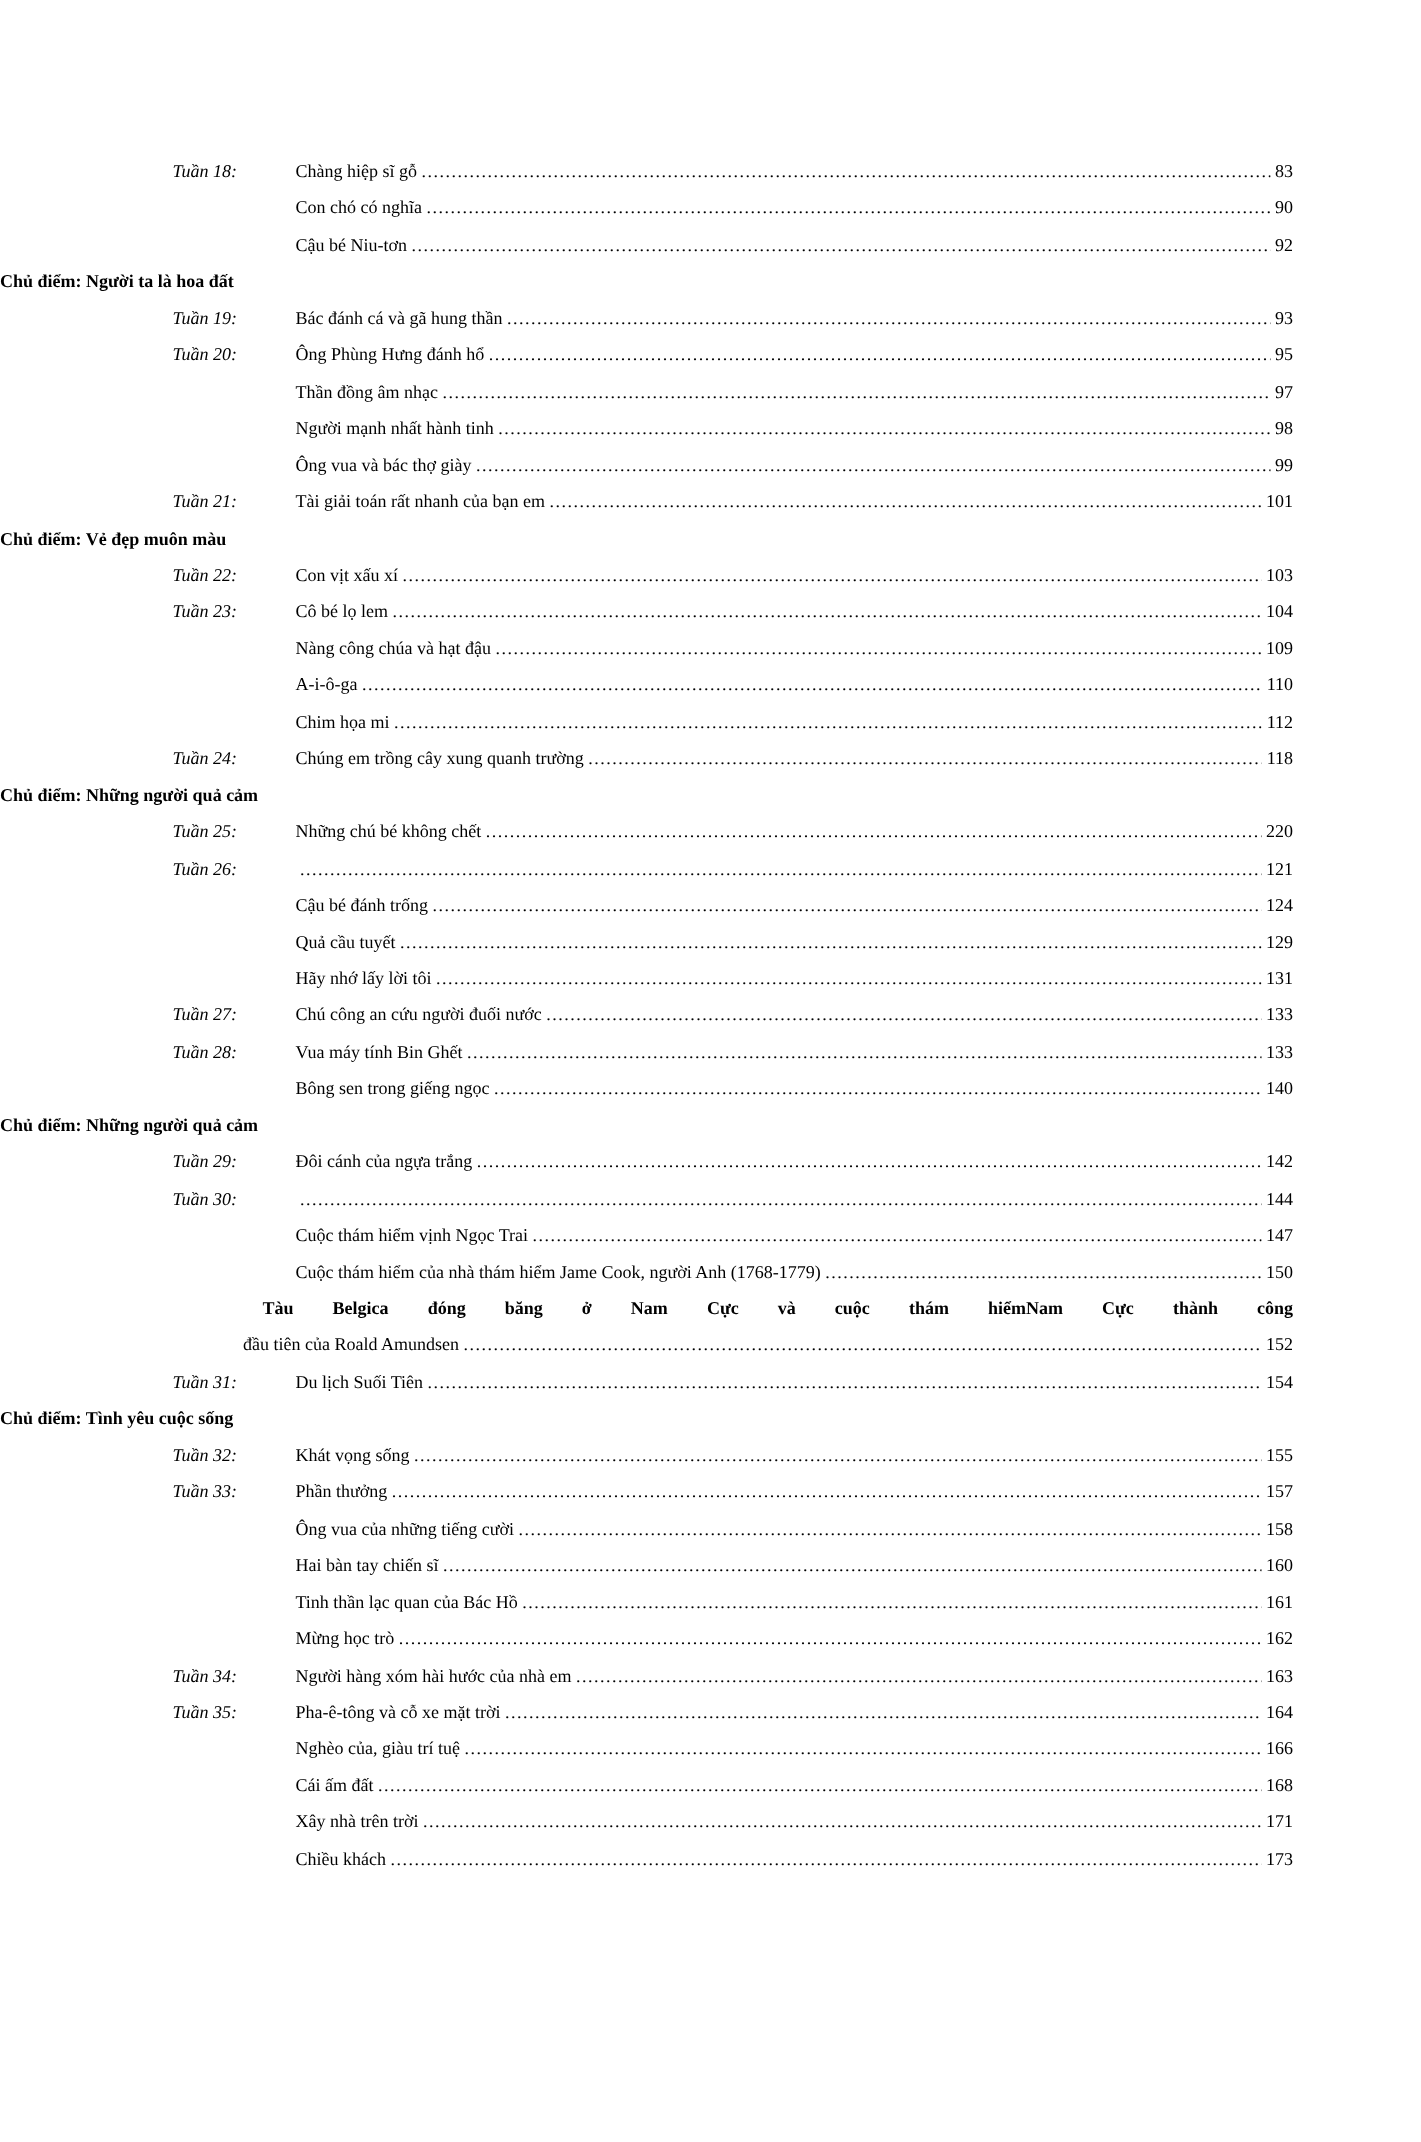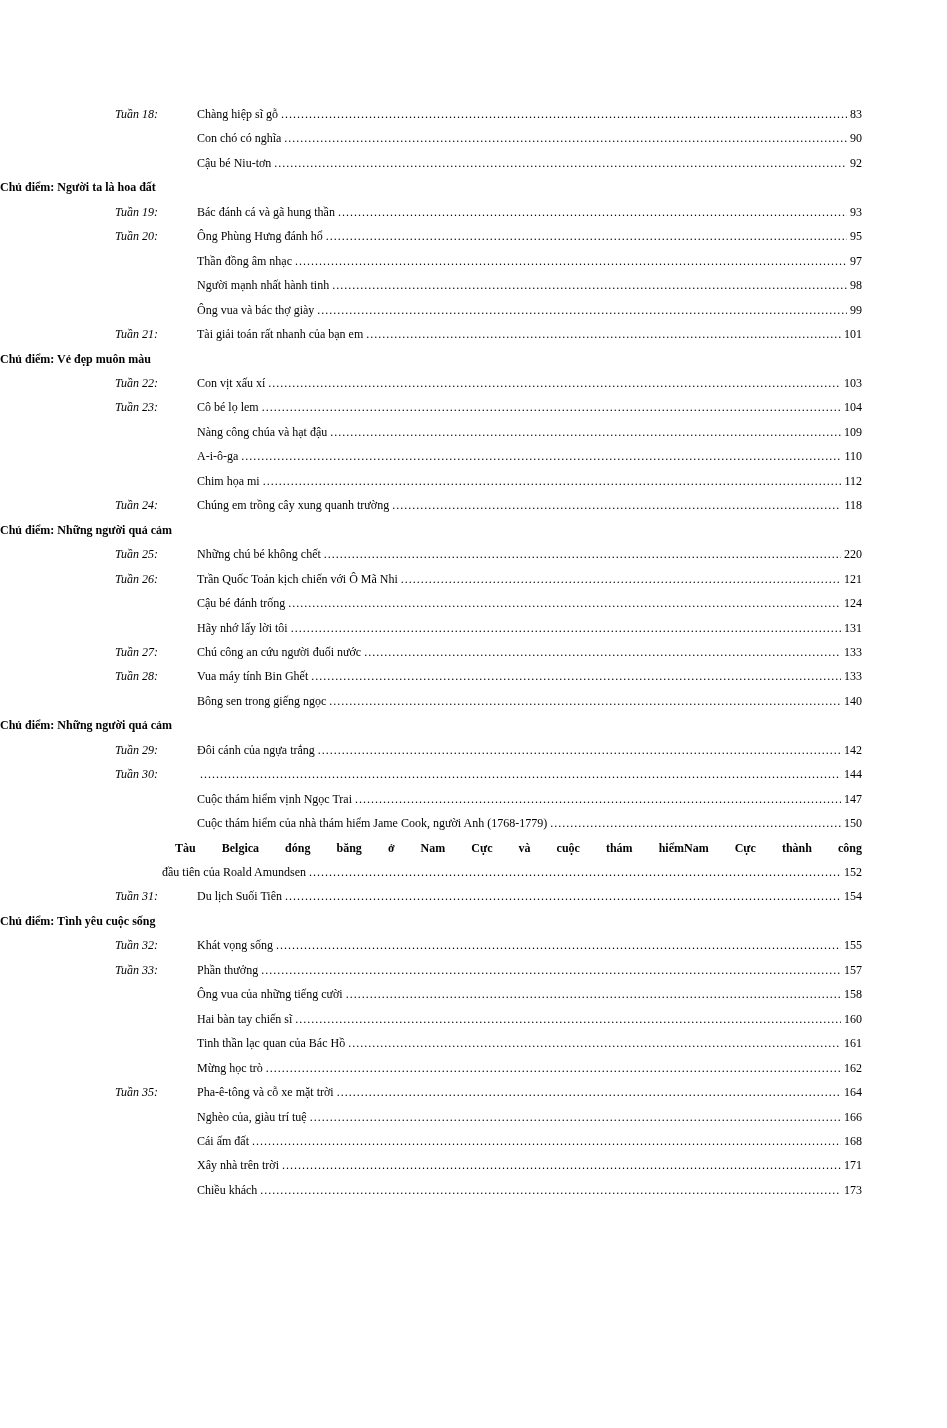--- a/index.html
+++ b/index.html
@@ -156,28 +156,32 @@
         <span class="sec-text">Chủ điểm: Những người quả cảm</span>
       </div>
       <div class="row item week-item">
         <span class="week">Tuần 25:</span>
         <span class="title">Những chú bé không chết</span>
         <span class="dots"></span>
         <span class="page-num">220</span>
       </div>
       <div class="row item week-item">
         <span class="week">Tuần 26:</span>
-        <span class="title">Trần Quốc Toản kịch chiến với Ô Mã Nhi</span>
         <span class="dots"></span>
         <span class="page-num">121</span>
       </div>
       <div class="row item sub-item">
         <span class="title">Cậu bé đánh trống</span>
         <span class="dots"></span>
         <span class="page-num">124</span>
+      </div>
+      <div class="row item sub-item">
+        <span class="title">Quả cầu tuyết</span>
+        <span class="dots"></span>
+        <span class="page-num">129</span>
       </div>
       <div class="row item sub-item">
         <span class="title">Hãy nhớ lấy lời tôi</span>
         <span class="dots"></span>
         <span class="page-num">131</span>
       </div>
       <div class="row item week-item">
         <span class="week">Tuần 27:</span>
         <span class="title">Chú công an cứu người đuối nước</span>
         <span class="dots"></span>
@@ -259,20 +263,26 @@
       </div>
       <div class="row item sub-item">
         <span class="title">Tinh thần lạc quan của Bác Hồ</span>
         <span class="dots"></span>
         <span class="page-num">161</span>
       </div>
       <div class="row item sub-item">
         <span class="title">Mừng học trò</span>
         <span class="dots"></span>
         <span class="page-num">162</span>
+      </div>
+      <div class="row item week-item">
+        <span class="week">Tuần 34:</span>
+        <span class="title">Người hàng xóm hài hước của nhà em</span>
+        <span class="dots"></span>
+        <span class="page-num">163</span>
       </div>
       <div class="row item week-item">
         <span class="week">Tuần 35:</span>
         <span class="title">Pha-ê-tông và cỗ xe mặt trời</span>
         <span class="dots"></span>
         <span class="page-num">164</span>
       </div>
       <div class="row item sub-item">
         <span class="title">Nghèo của, giàu trí tuệ</span>
         <span class="dots"></span>

